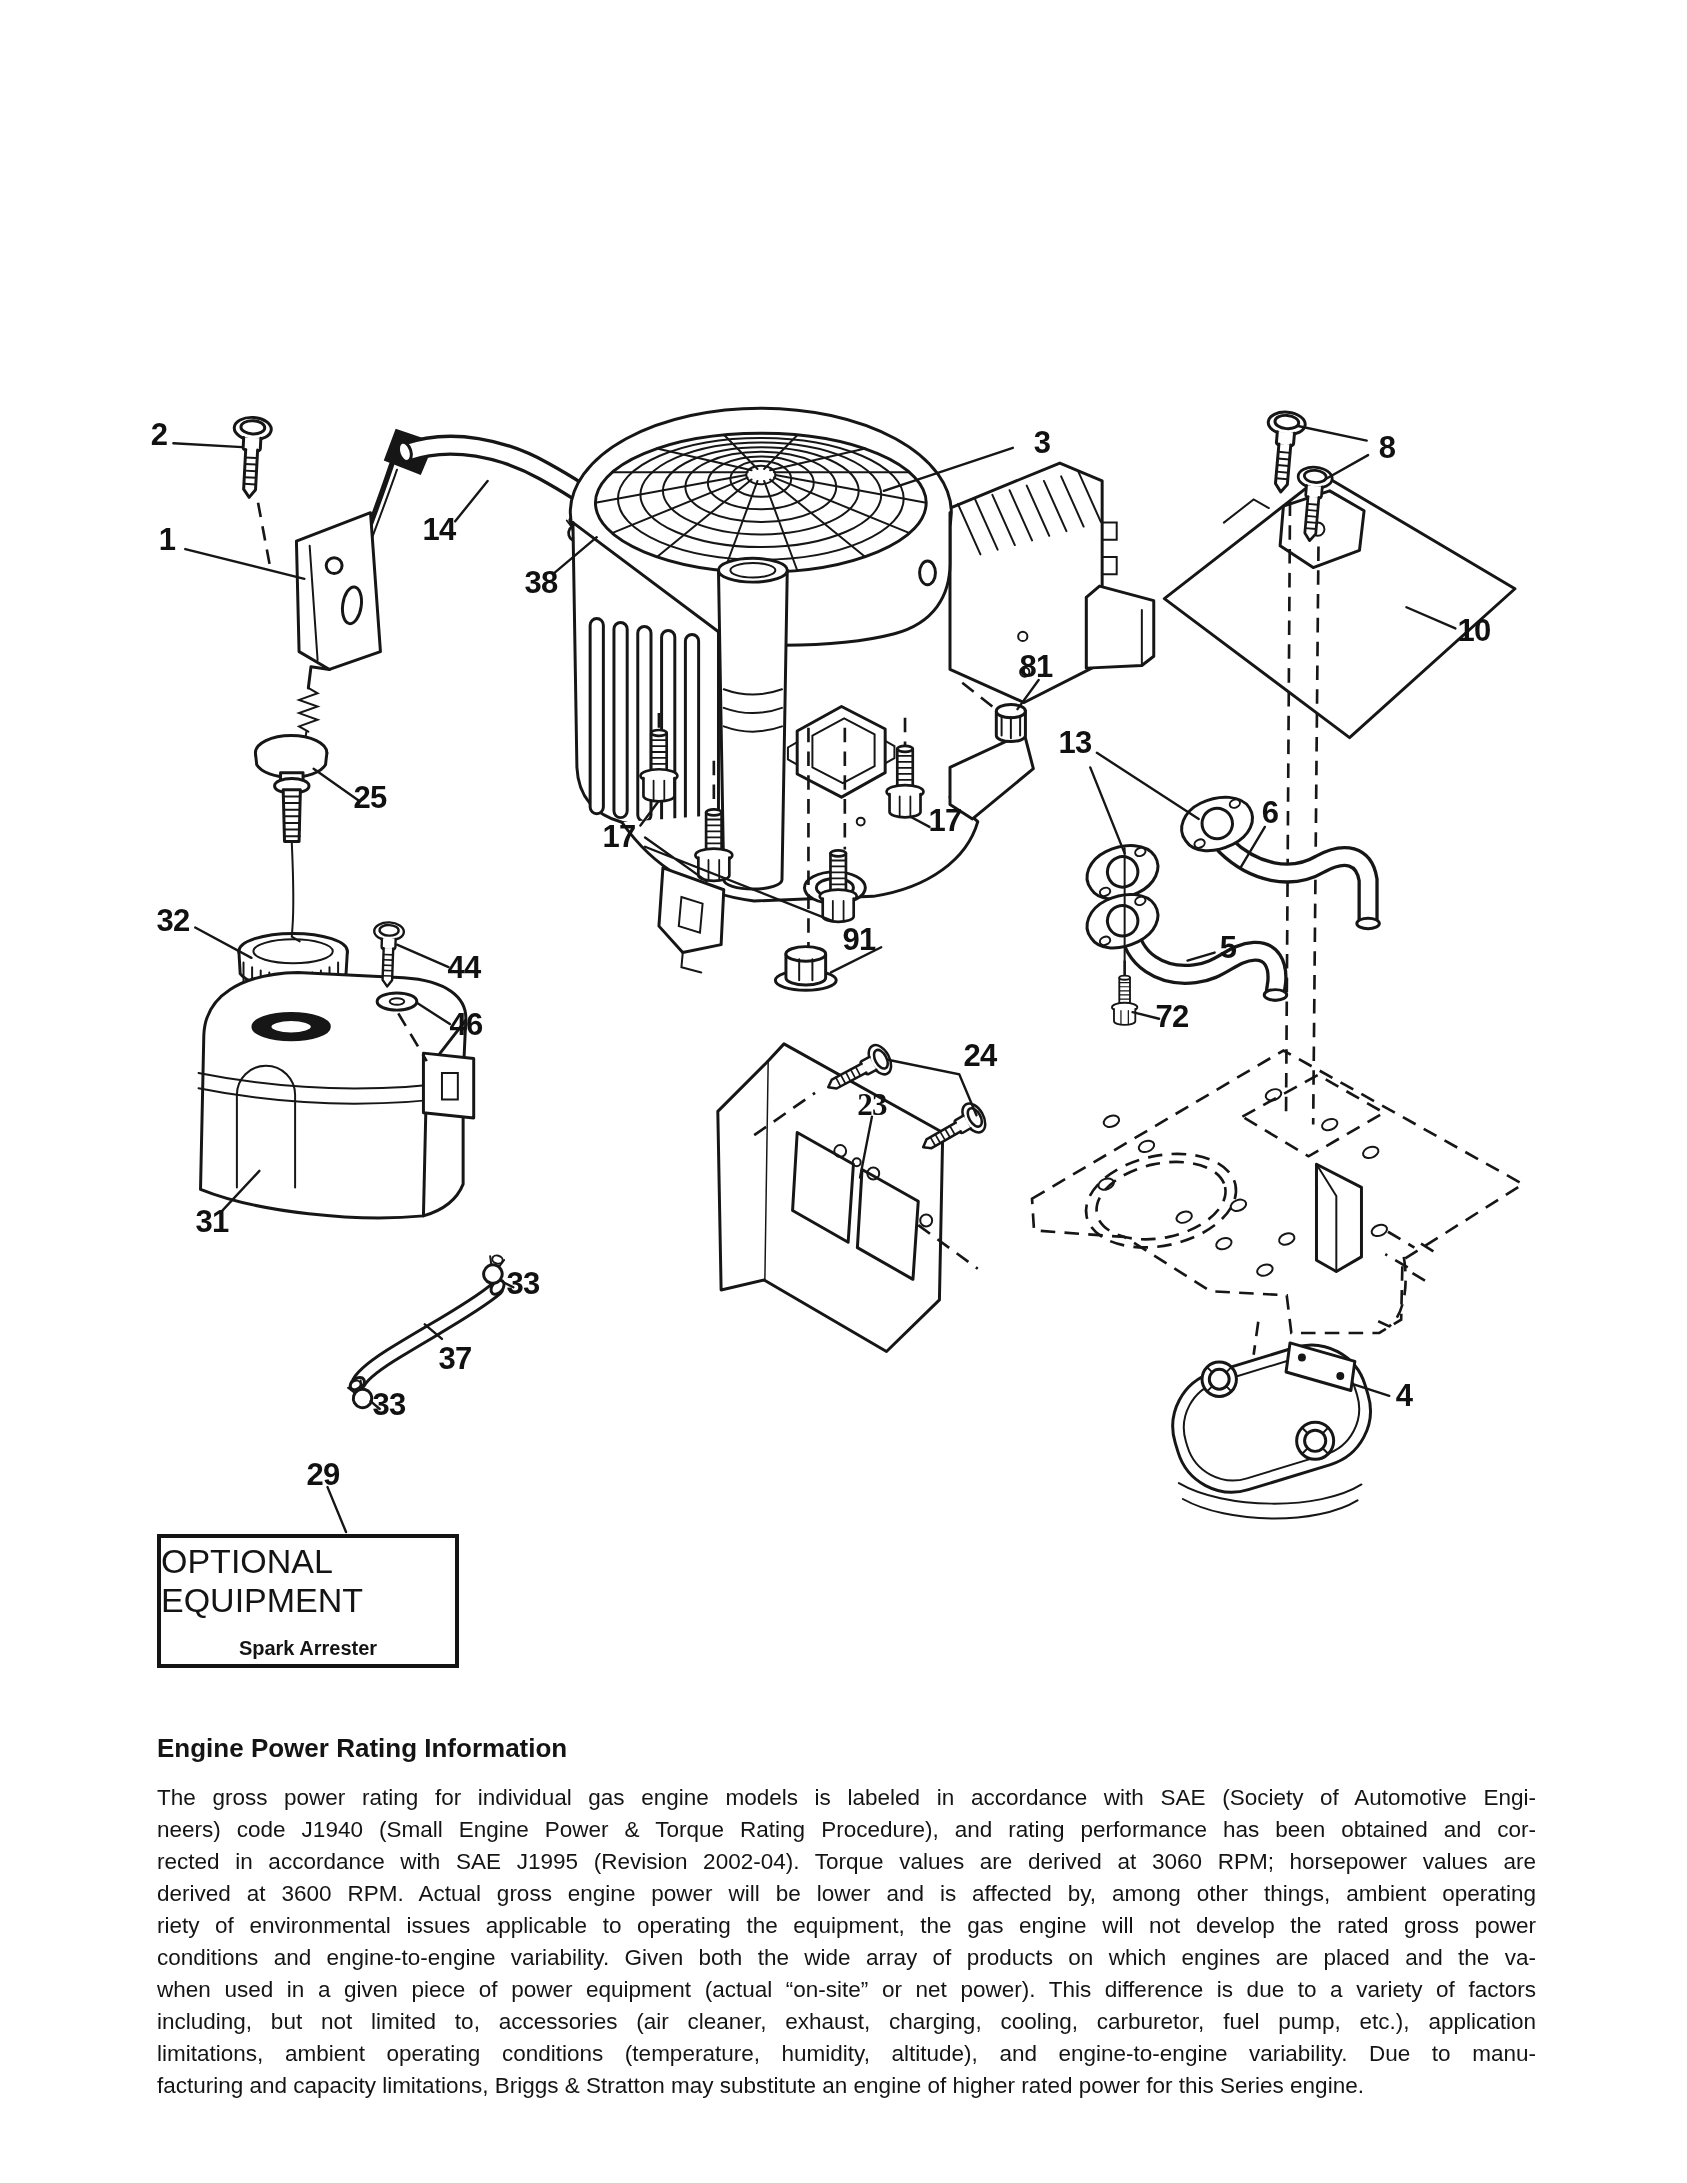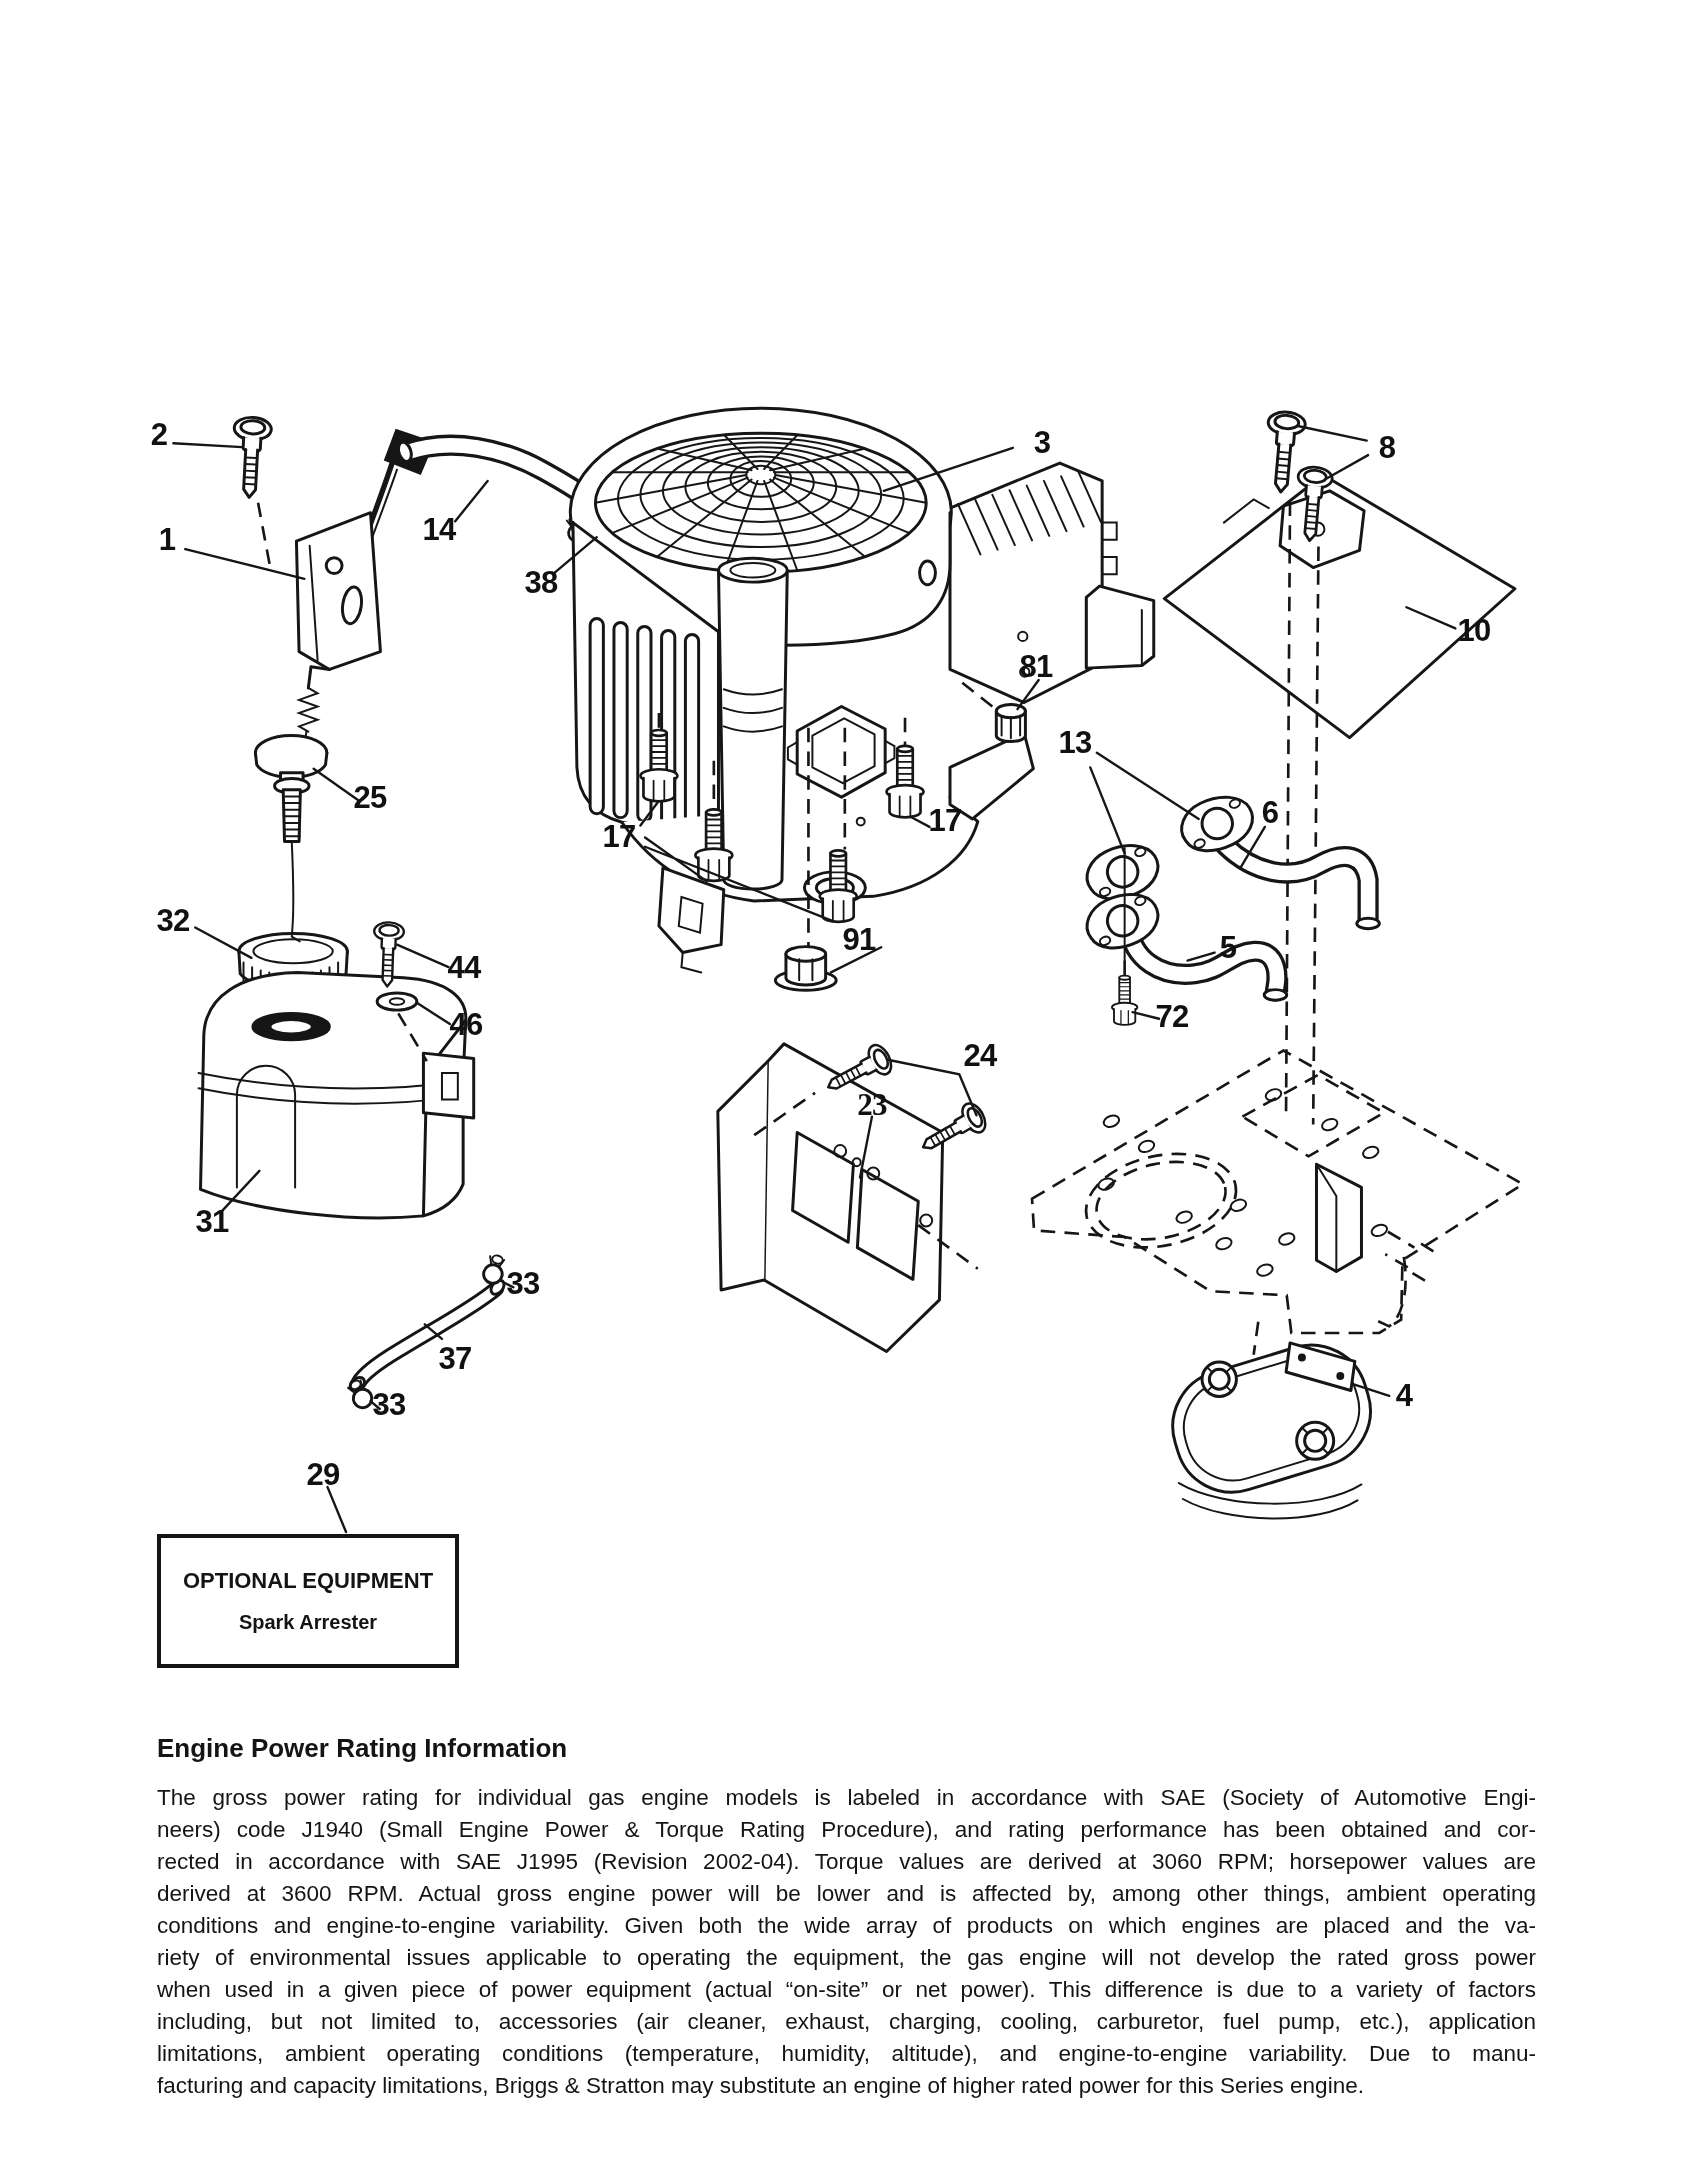--- a/index.html
+++ b/index.html
@@ -14,21 +14,21 @@
   .thick{stroke:#161616;fill:none;stroke-width:8;stroke-linecap:round;}
   .dash{stroke:#161616;fill:none;stroke-width:4;stroke-dasharray:22 14;stroke-linecap:butt;}
   .ldr{stroke:#161616;fill:none;stroke-width:3.6;stroke-linecap:round;}
   .tube{stroke:#161616;fill:none;stroke-width:32;stroke-linecap:round;}
   .tubein{stroke:#ffffff;fill:none;stroke-width:22;stroke-linecap:round;}
   .callout{position:absolute;transform:translate(-50%,-50%);font-weight:bold;
            font-size:31px;line-height:1;letter-spacing:-0.7px;color:#111;}
   #opt-box{position:absolute;left:157px;top:1534px;width:294px;height:126px;
            border:4.6px solid #141414;display:flex;flex-direction:column;
            align-items:center;justify-content:center;gap:17px;background:#fff;}
-  #opt-box .t1{font-weight:bold;font-size:22px;letter-spacing:0;}
+  #opt-box .t1{font-weight:normal;font-size:34px;letter-spacing:0;}
   #opt-box .t2{font-weight:bold;font-size:20px;}
   #sec-heading{position:absolute;left:157px;top:1733px;font-weight:bold;font-size:26px;}
   #paragraph{position:absolute;left:157px;top:1782px;width:1379px;}
   .pline{font-size:22.5px;line-height:32px;white-space:normal;
          text-align:justify;text-align-last:justify;}
   .pline:last-child{text-align-last:left;}
 </style>
 </head>
 <body>
 
@@ -333,22 +333,22 @@
     <div class="t1">OPTIONAL EQUIPMENT</div>
     <div class="t2">Spark Arrester</div>
   </div>
 
   <div id="sec-heading">Engine Power Rating Information</div>
   <div id="paragraph">
       <div class="pline">The gross power rating for individual gas engine models is labeled in accordance with SAE (Society of Automotive Engi-</div>
       <div class="pline">neers) code J1940 (Small Engine Power &amp; Torque Rating Procedure), and rating performance has been obtained and cor-</div>
       <div class="pline">rected in accordance with SAE J1995 (Revision 2002-04). Torque values are derived at 3060 RPM; horsepower values are</div>
       <div class="pline">derived at 3600 RPM. Actual gross engine power will be lower and is affected by, among other things, ambient operating</div>
+      <div class="pline">riety of environmental issues applicable to operating the equipment, the gas engine will not develop the rated gross power</div>
       <div class="pline">conditions and engine-to-engine variability. Given both the wide array of products on which engines are placed and the va-</div>
-      <div class="pline">riety of environmental issues applicable to operating the equipment, the gas engine will not develop the rated gross power</div>
       <div class="pline">when used in a given piece of power equipment (actual “on-site” or net power). This difference is due to a variety of factors</div>
       <div class="pline">including, but not limited to, accessories (air cleaner, exhaust, charging, cooling, carburetor, fuel pump, etc.), application</div>
       <div class="pline">limitations, ambient operating conditions (temperature, humidity, altitude), and engine-to-engine variability. Due to manu-</div>
       <div class="pline">facturing and capacity limitations, Briggs &amp; Stratton may substitute an engine of higher rated power for this Series engine.</div>
     </div>
 
 </div>
 
 
 </body></html>

